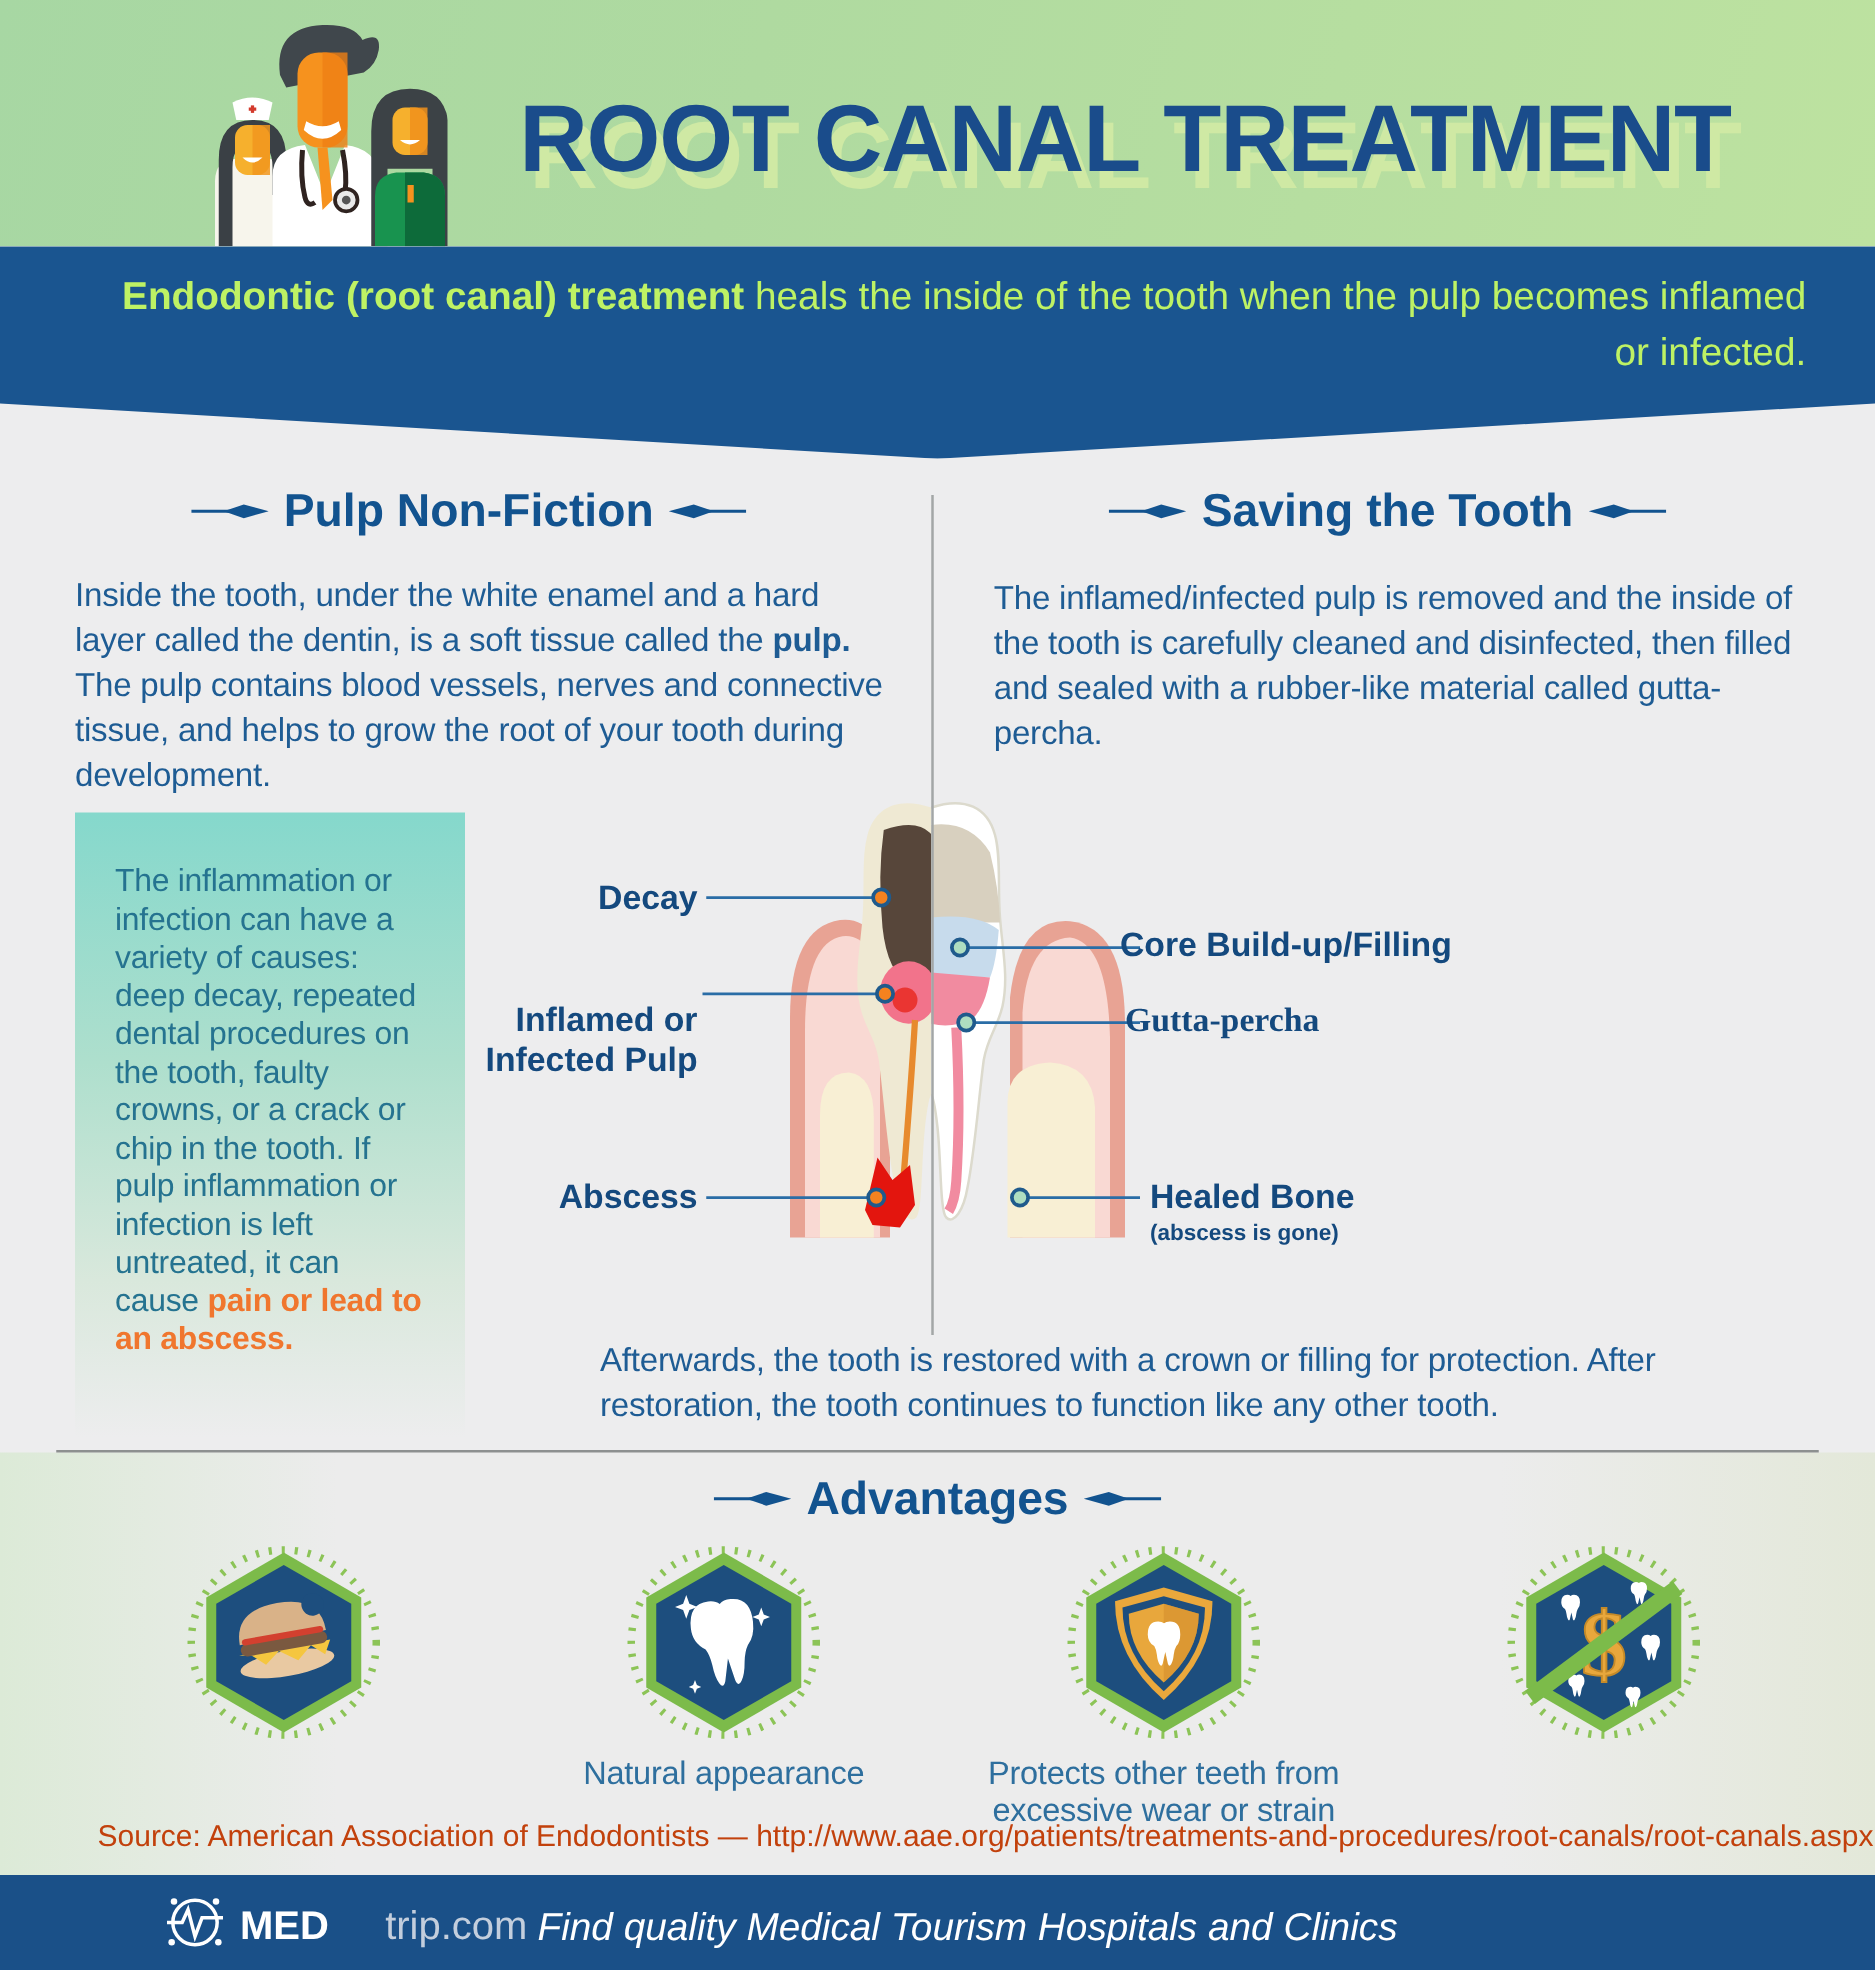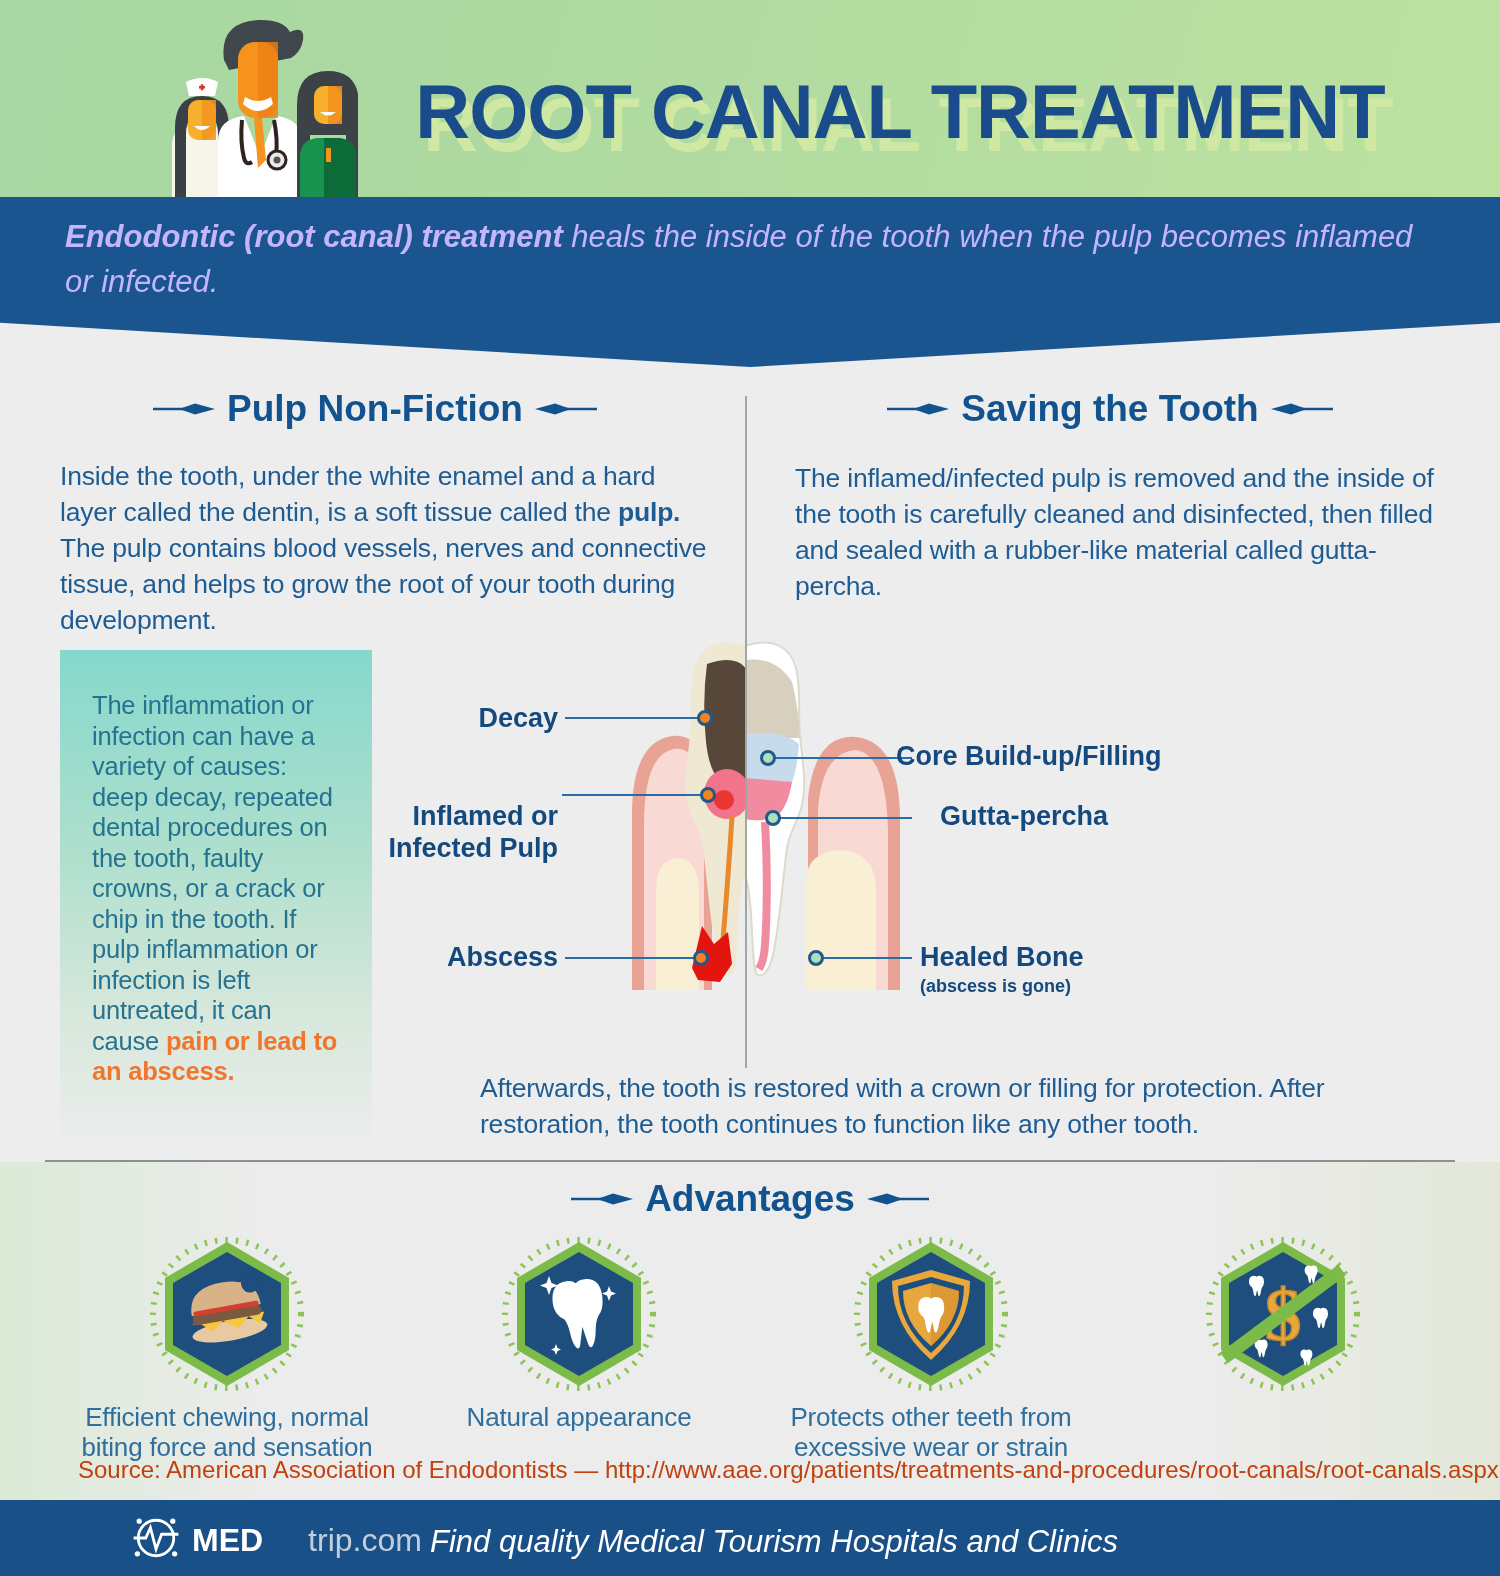--- a/index.html
+++ b/index.html
@@ -11,22 +11,22 @@
           background:linear-gradient(105deg,#a7d7a3 0%,#afdaa0 40%,#bde2a0 100%);}
   .team-svg{position:absolute;left:158px;top:8px;}
   .title{position:absolute;left:330px;top:68px;width:1140px;text-align:center;
          font-size:76px;font-weight:700;letter-spacing:-1px;color:#1a4c8b;
          text-shadow:8px 13px 0 #cfe9a4;white-space:nowrap;}
 
   
   .banner{position:absolute;left:0;top:197px;width:1500px;height:170px;
           background:#1a5590;
           clip-path:polygon(0 0,100% 0,100% 74%,50% 100%,0 74%);}
-  .banner-text{position:absolute;left:65px;top:18px;width:1380px;color:#c4b5fd;
-               font-style:italic;font-size:31px;line-height:1.45;}
+  .banner-text{position:absolute;left:65px;top:18px;width:1380px;color:#bef264;
+               font-size:31px;line-height:1.45;text-align:right;}
   .banner-text b{font-weight:700;}
 
   
   .sec-head{position:absolute;display:flex;align-items:center;justify-content:center;
             gap:12px;color:#12538f;font-size:37px;font-weight:700;white-space:nowrap;}
   .arrow-decor{flex:0 0 auto;}
 
   
   .para{position:absolute;color:#1e5c94;font-size:26.5px;line-height:36px;letter-spacing:-0.2px;}
   .para b{font-weight:700;}
@@ -214,21 +214,21 @@
       <circle cx="473" cy="188" r="6.5" fill="#aeddc0"></circle>
       <circle cx="516" cy="328" r="6.5" fill="#aeddc0"></circle>
     </g>
   </svg>
 
   <div class="dlabel right-align" style="top:702px;">Decay</div>
   <div class="dlabel right-align prewrap" style="top:772px;margin-top:28px;">Inflamed or
 Infected Pulp</div>
   <div class="dlabel right-align" style="top:941px;">Abscess</div>
   <div class="dlabel" style="left:896px;top:740px;width:380px;">Core Build-up/Filling</div>
-  <div class="dlabel" style="left:940px;top:800px;width:380px;">Gutta-percha</div>
+  <div class="dlabel" style="left:900px;top:800px;width:380px;font-family:Liberation Serif, serif;">Gutta-percha</div>
   <div class="dlabel" style="left:920px;top:941px;width:380px;">Healed Bone</div>
   <div class="dlabel-sub" style="left:920px;top:976px;">(abscess is gone)</div>
 
   <div class="para" style="left:480px;top:1070px;width:930px;">Afterwards, the tooth is restored with a crown or filling for protection. After restoration, the tooth continues to function like any other tooth.</div>
 
   <div class="adv-band"></div>
   <div class="adv-divider"></div>
 
   <div class="sec-head adv-head">
     <svg class="arrow-decor" width="62" height="16" viewBox="0 0 62 16">
@@ -249,21 +249,20 @@
       <polygon points="85,16 139,47 139,109 85,140 31,109 31,47" fill="#1d4e7e"></polygon>
       <g transform="rotate(-10 85 78)">
         <ellipse cx="85" cy="95" rx="38" ry="10" fill="#e9c9a2"></ellipse>
         <path d="M48,82 h74 l-6,11 -10,-9 -12,10 -14,-10 -12,9 -10,-9 z" fill="#f5c63f"></path>
         <rect x="50" y="74" width="70" height="10" rx="5" fill="#7a5940"></rect>
         <path d="M50,74 q0,-28 35,-28 q35,0 35,28 z" fill="#d9b288"></path>
         <circle cx="113" cy="52" r="9" fill="#1d4e7e"></circle>
         <rect x="52" y="70" width="66" height="5" fill="#d3402f" rx="2.5"></rect>
       </g>
     </svg>
-    <div class="adv-label">Efficient chewing, normal biting force and sensation</div>
   </div>
 
   <div class="adv" style="left:409px;top:1236px;">
     <svg width="170" height="158" viewBox="0 0 170 158">
       <circle cx="85" cy="78" r="74" fill="none" stroke="#8cc457" stroke-width="6" stroke-dasharray="2.5 8"></circle>
       <polygon points="85,6 147,42 147,114 85,150 23,114 23,42" fill="#7cbb4a"></polygon>
       <polygon points="85,16 139,47 139,109 85,140 31,109 31,47" fill="#1d4e7e"></polygon>
       <g transform="translate(50,38) rotate(-6 35 40)" fill="#ffffff">
         <path d="M10,26 Q10,6 26,6 Q32,6 35,9 Q38,6 44,6 Q60,6 60,26 Q60,38 54,44 Q51,49 50,57
                  Q49,67 46,72 Q43,77 41,71 Q39,62 37,53 Q35,62 33,71 Q31,77 28,72 Q25,67 24,57

